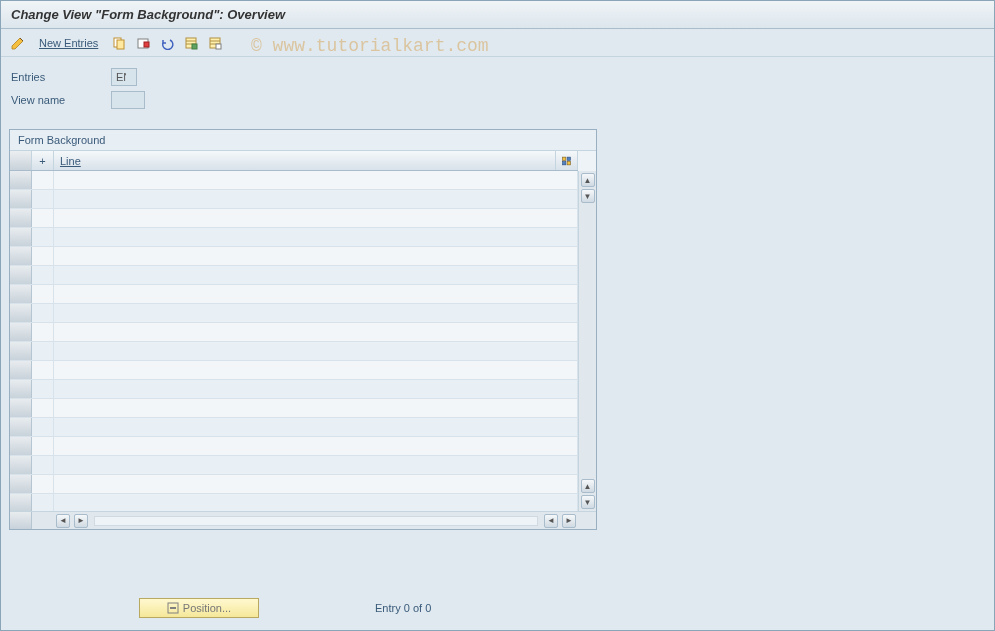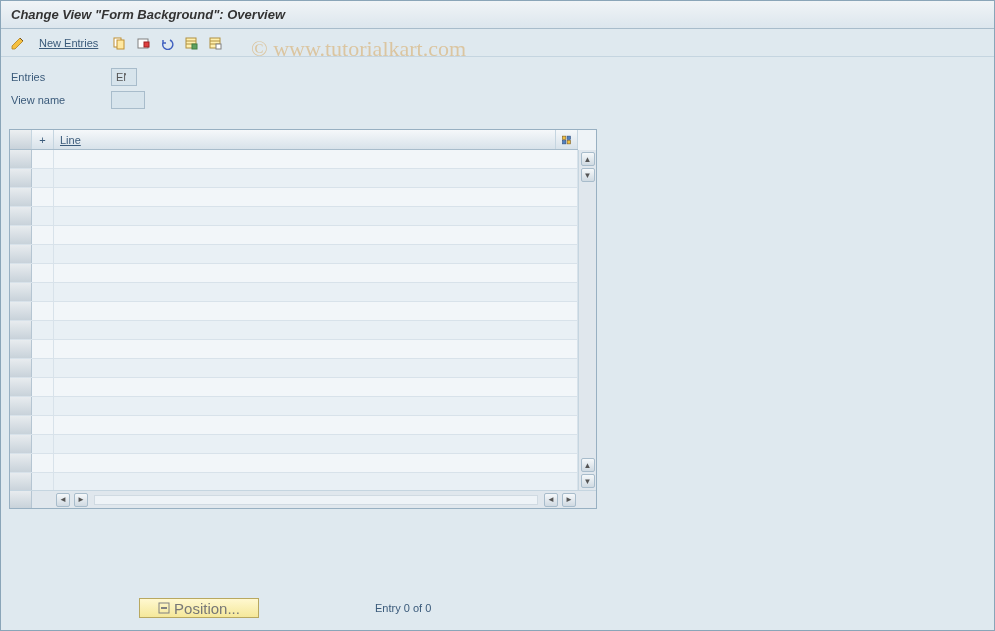--- a/index.html
+++ b/index.html
@@ -43,24 +43,24 @@
       color: #3a5a7a;
       cursor: pointer;
       padding: 0 6px;
       text-decoration: underline;
     }
     .watermark {
       position: absolute;
       top: 35px;
       left: 250px;
       color: #d8a860;
-      font-size: 22px;
+      font-size: 18px;
       opacity: 0.55;
       pointer-events: none;
-      font-family: Liberation Serif, serif;
+      font-family: Liberation Mono, monospace;
     }
     .form-area {
       padding: 10px 10px 4px 10px;
     }
     .form-row {
       display: flex;
       align-items: center;
       margin-bottom: 3px;
       height: 20px;
     }
@@ -185,21 +185,21 @@
     }
     .position-btn {
       margin-left: 128px;
       width: 120px;
       height: 20px;
       background: linear-gradient(to bottom, #fff8d0 0%, #f5e89a 100%);
       border: 1px solid #b8a860;
       display: flex;
       align-items: center;
       justify-content: center;
-      font-size: 15px;
+      font-size: 11px;
       color: #777;
       cursor: pointer;
       gap: 4px;
     }
     .entry-status {
       margin-left: 116px;
       color: #3a5a7a;
     }
     .config-icon-svg { width: 14px; height: 14px; }
   </style>
@@ -259,20 +259,21 @@
     <span class="form-label">Entries</span>
     <input class="form-input readonly short" readonly="" value="EN" style="">
   </div>
   <div class="form-row">
     <span class="form-label">View name</span>
     <input class="form-input readonly short2" readonly="" value="" style="">
   </div>
 </div>
 
 <div class="table-container">
+  <div class="table-title">Form Background</div>
   <div class="grid-wrapper">
     <div class="grid-main">
       <div class="grid-header">
         <div class="grid-header-cell col-sel"></div>
         <div class="grid-header-cell col-plus">+</div>
         <div class="grid-header-cell col-line">Line</div>
         <div class="grid-header-cell col-config">
           <svg class="config-icon-svg" viewBox="0 0 14 14">
               <rect x="1" y="1" width="5" height="5" fill="#f0c040" stroke="#806020"></rect>
               <rect x="8" y="1" width="5" height="5" fill="#5080c0" stroke="#305080"></rect>

